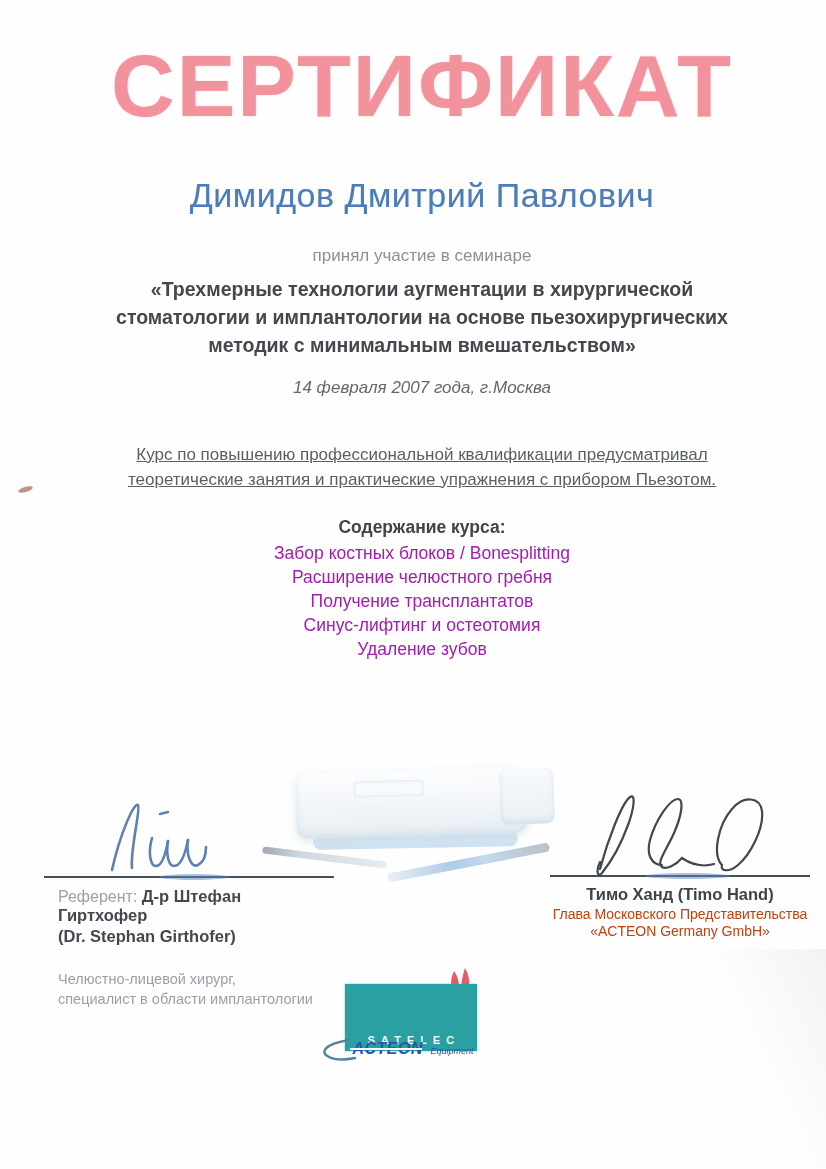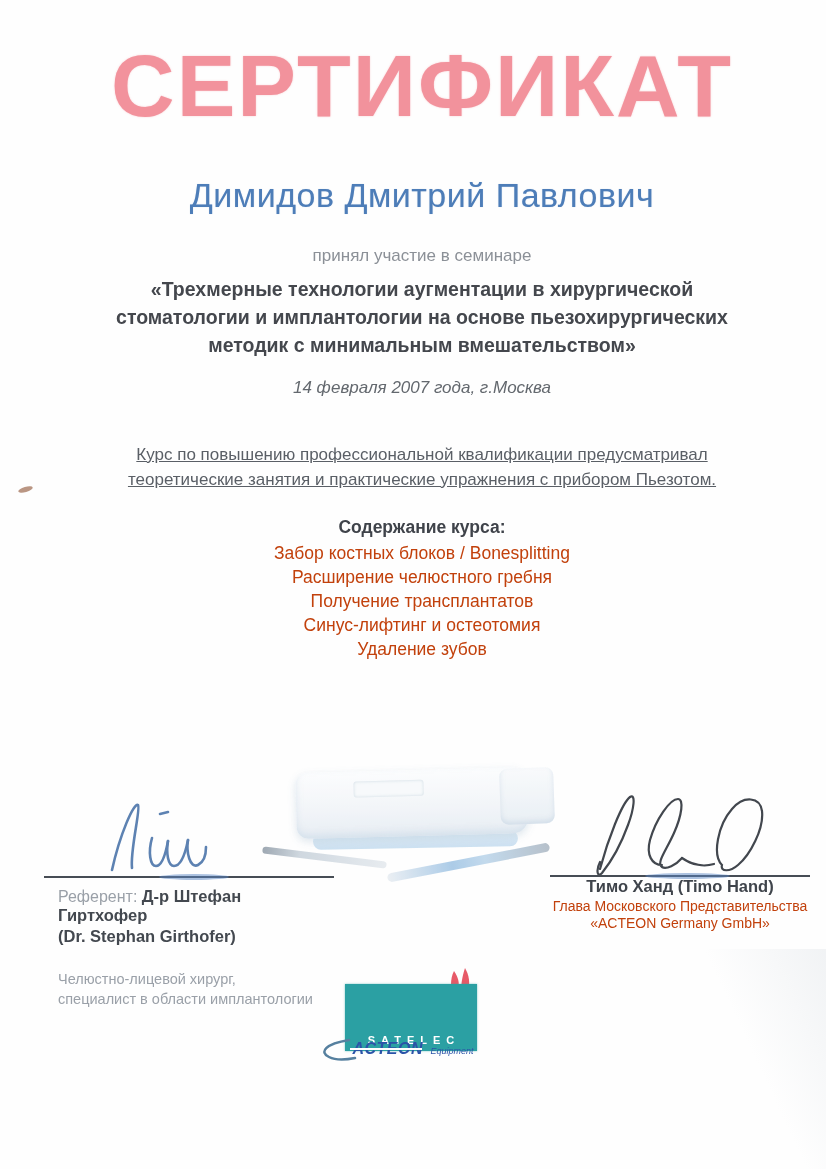--- a/index.html
+++ b/index.html
@@ -19,21 +19,21 @@
     color:#4d7db8; text-shadow:0 0 1px rgba(77,125,184,.35);
   }
   .participation { margin-top:31px; font-size:17px; color:#8b9097; }
   .seminar {
     margin-top:9px; font-size:19.5px; font-weight:700; color:#44474d;
     line-height:28px;
   }
   .date-line { margin-top:19px; font-size:17px; font-style:italic; color:#63686e; }
   .descr { margin-top:45px; font-size:17px; color:#5a5f66; line-height:24.5px;text-decoration:underline; }
   .course-heading { margin-top:25px; font-size:17.5px; font-weight:700; color:#3f434a; }
-  .course-list { margin-top:3px; font-size:17.5px; color:#c2410c; line-height:24px; }
+  .course-list { margin-top:3px; font-size:17.5px; color:#a21caf; line-height:24px; }
 
   
   .pz-logo { position:absolute; left:50%; top:686px; transform:translateX(-50%); width:240px; text-align:center; }
   .pz-tooth { position:absolute; left:95px; top:-2px; opacity:.55; filter:blur(.6px); }
   .pz-word {
     display:block; position:relative; font-style:italic; font-size:30px; letter-spacing:1.5px;
     color:#7fa0d2; line-height:1; margin-top:44px; text-shadow:0 0 1px rgba(127,160,210,.4);
   }
   .pz-word::first-letter { font-size:47px; }
   .pz-rule { width:205px; height:1.5px; background:#9db8dd; margin:1px auto 0; opacity:.8; }
@@ -62,21 +62,21 @@
   .sig-left .sig-smudge { left:115px; width:70px; }
   .sig-right .sig-smudge { left:95px; width:85px; }
   .sig-left svg { display:block; margin-left:48px; }
   .sig-right svg { display:block; margin:0 auto; }
 
   .sig-text-left { padding-left:14px; margin-top:9px; text-align:left; }
   .role-label { color:#9aa0a8; font-size:16px; }
   .signer-name { color:#43484f; font-size:16.5px; font-weight:700; }
   .name-latin { color:#43484f; font-size:16.5px; font-weight:700; line-height:23px; }
   .signer-title-left { color:#9aa0a8; font-size:14.5px; line-height:20px; margin-top:21px; }
-  .sig-text-right { }
+  .sig-text-right { margin-top:8px; }
   .signer-name-right { color:#3f444b; font-size:16.5px; font-weight:700; }
   .signer-title-right { color:#c2410c; font-size:14px; line-height:17px; margin-top:2px; }
 
   
   .brand { position:absolute; left:50%; top:968px; transform:translateX(-50%); width:180px; height:105px; }
   .flame { position:absolute; right:30px; top:0; }
   .satelec-box { position:absolute; left:22px; top:16px; width:132px; height:67px; background:#2ba0a3; box-shadow:0 0 2px rgba(43,160,163,.6); }
   .satelec-label { position:absolute; bottom:5px; left:0; width:100%; text-align:center; color:#ffffff; font-size:11px; font-weight:700; letter-spacing:6px; text-indent:6px; }
   .acteon-row { position:absolute; left:0; top:72px; width:180px; text-align:center; }
   .swoosh { position:absolute; left:-8px; top:-4px; }

